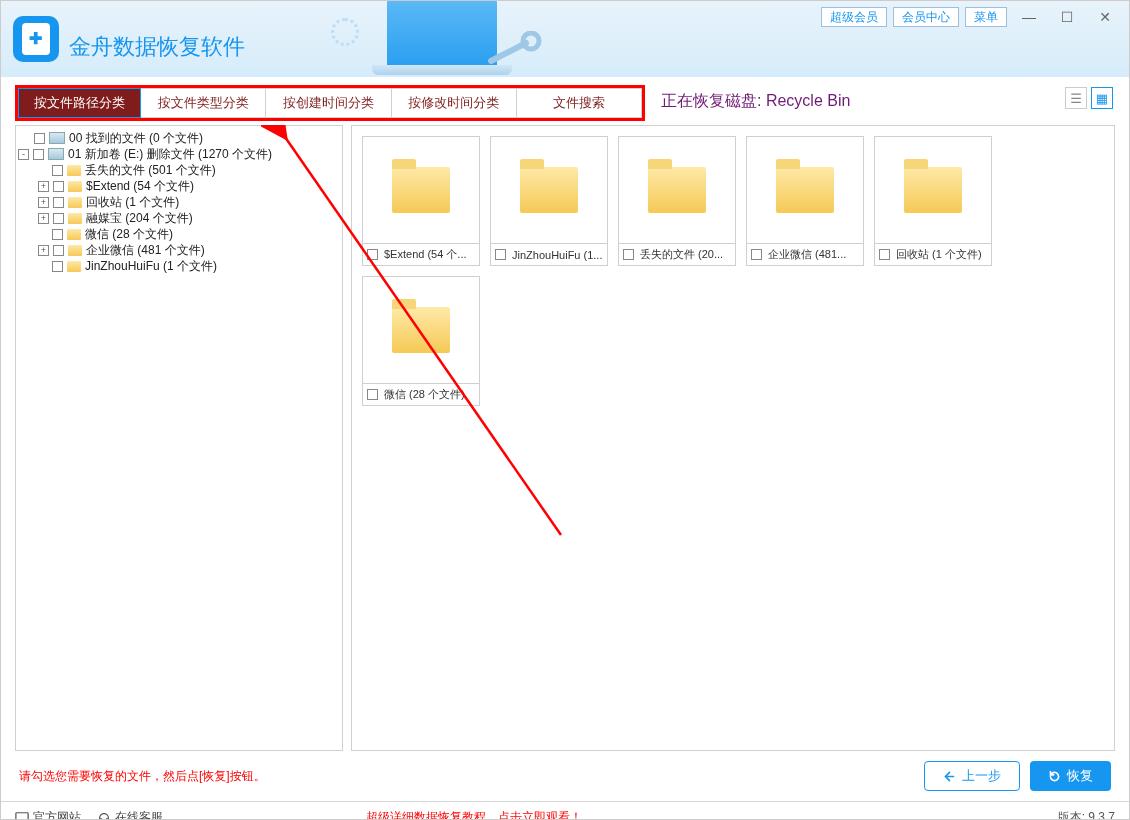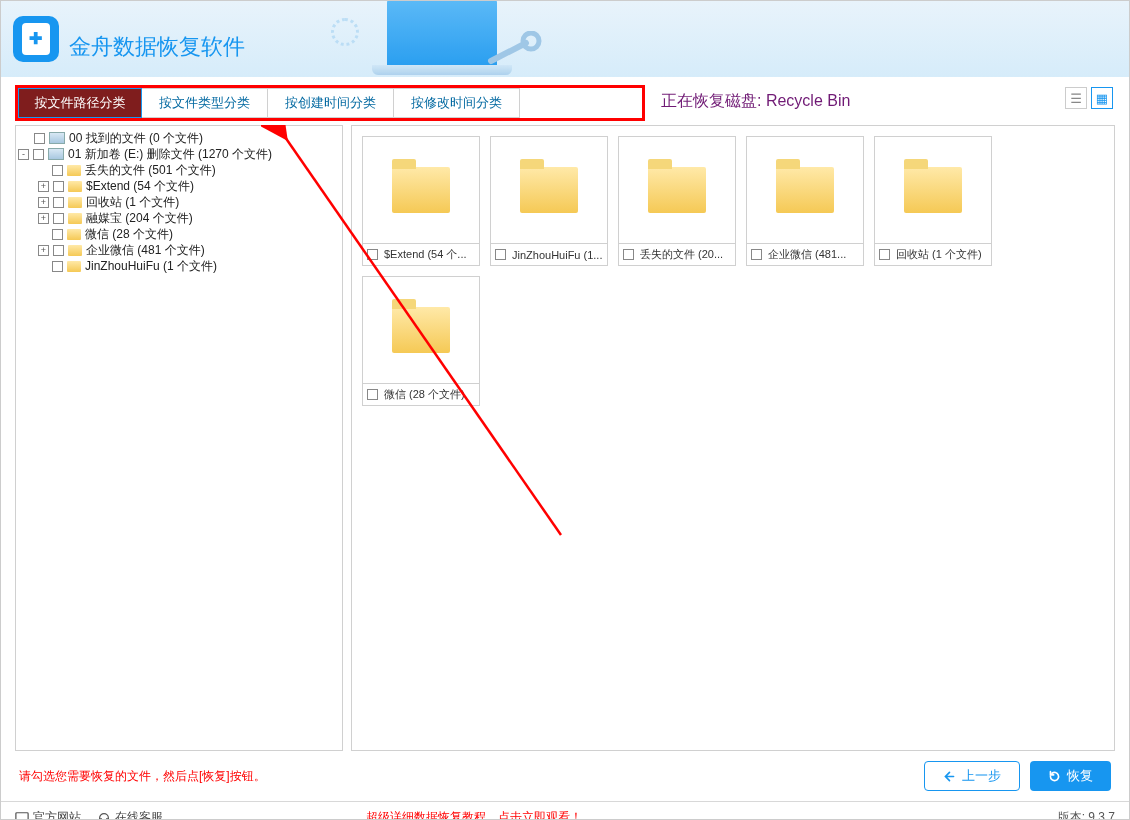--- a/index.html
+++ b/index.html
@@ -18,21 +18,21 @@
   .header-deco { position:absolute; left:330px; top:-4px; display:flex; align-items:center; opacity:0.9;}
   .gear { width:28px; height:28px; border:3px dotted #b8dcf5; border-radius:50%; margin-right:28px;}
   .laptop { width:110px; height:70px; background:linear-gradient(180deg,#4fb5f7,#1796f0); border-radius:6px 6px 0 0; position:relative;}
   .laptop::after{content:""; position:absolute; bottom:-8px; left:-15px; right:-15px; height:10px; background:linear-gradient(180deg,#d0e7f7,#aacfec); border-radius:0 0 6px 6px;}
   .wrench{position:absolute; left:480px; top:30px; width:70px; height:20px;}
   .wrench svg{width:70px;height:40px;}
 
   
   .tabbar-wrap { padding: 8px 14px 0 14px; position: relative; }
   .tabbar { display: flex; border: 3px solid #ff0000; width: 630px; }
-  .tab { height: 30px; line-height: 28px; text-align: center; font-size: 13px; border: 1px solid #d0d0d0; border-left: none; color: #0369a1; cursor: pointer; background:#fff;}
+  .tab { height: 30px; line-height: 28px; text-align: center; font-size: 13px; border: 1px solid #d0d0d0; border-left: none; color: #7f1d1d; cursor: pointer; background:#fff;}
   .tab:first-child { border-left: 1px solid #d0d0d0;}
   .tab.active { background: #7f1d1d; color: #fff; border-color:#1796f0;}
   .tab.t1{width:124px;} .tab.t2{width:126px;} .tab.t3{width:126px;} .tab.t4{width:126px;} .tab.t5{width:126px;}
   .status-line { position:absolute; left:660px; top:14px; font-size:16px; color:#701a75;}
   .view-toggles { position:absolute; right:16px; top:10px; display:flex; gap:4px;}
   .vt { width:22px; height:22px; border:1px solid #ccc; display:flex; align-items:center; justify-content:center; cursor:pointer; color:#888; font-size:13px;}
   .vt.active { border-color:#1796f0; color:#1796f0;}
 
   
   .main { display:flex; height: 630px; padding: 4px 14px 0 14px; gap:8px; position:relative;}
@@ -87,28 +87,37 @@
   <div class="header-deco">
     <div class="gear"></div>
     <div class="laptop"></div>
   </div>
   <div class="wrench">
     <svg viewBox="0 0 70 40">
         <path d="M10 30 L45 12" stroke="#9fc7e6" stroke-width="6" stroke-linecap="round"></path>
         <circle cx="50" cy="10" r="8" fill="none" stroke="#9fc7e6" stroke-width="5"></circle>
       </svg>
   </div>
+  <div class="header-buttons">
+    <button class="hbtn">超级会员</button>
+    <button class="hbtn">会员中心</button>
+    <button class="hbtn">菜单</button>
+    <div class="win-btn">—</div>
+    <div class="win-btn">☐</div>
+    <div class="win-btn">✕</div>
+  </div>
 </div>
 
 <div class="tabbar-wrap">
   <div class="tabbar">
     <div class="tab t1 active">按文件路径分类</div>
     <div class="tab t2">按文件类型分类</div>
     <div class="tab t3">按创建时间分类</div>
     <div class="tab t4">按修改时间分类</div>
+    <div class="tab t5">文件搜索</div>
   </div>
   <div class="status-line">正在恢复磁盘: Recycle Bin</div>
   <div class="view-toggles">
     <div class="vt">☰</div>
     <div class="vt active">▦</div>
   </div>
 </div>
 
 <div class="main">
   <div class="sidebar">

